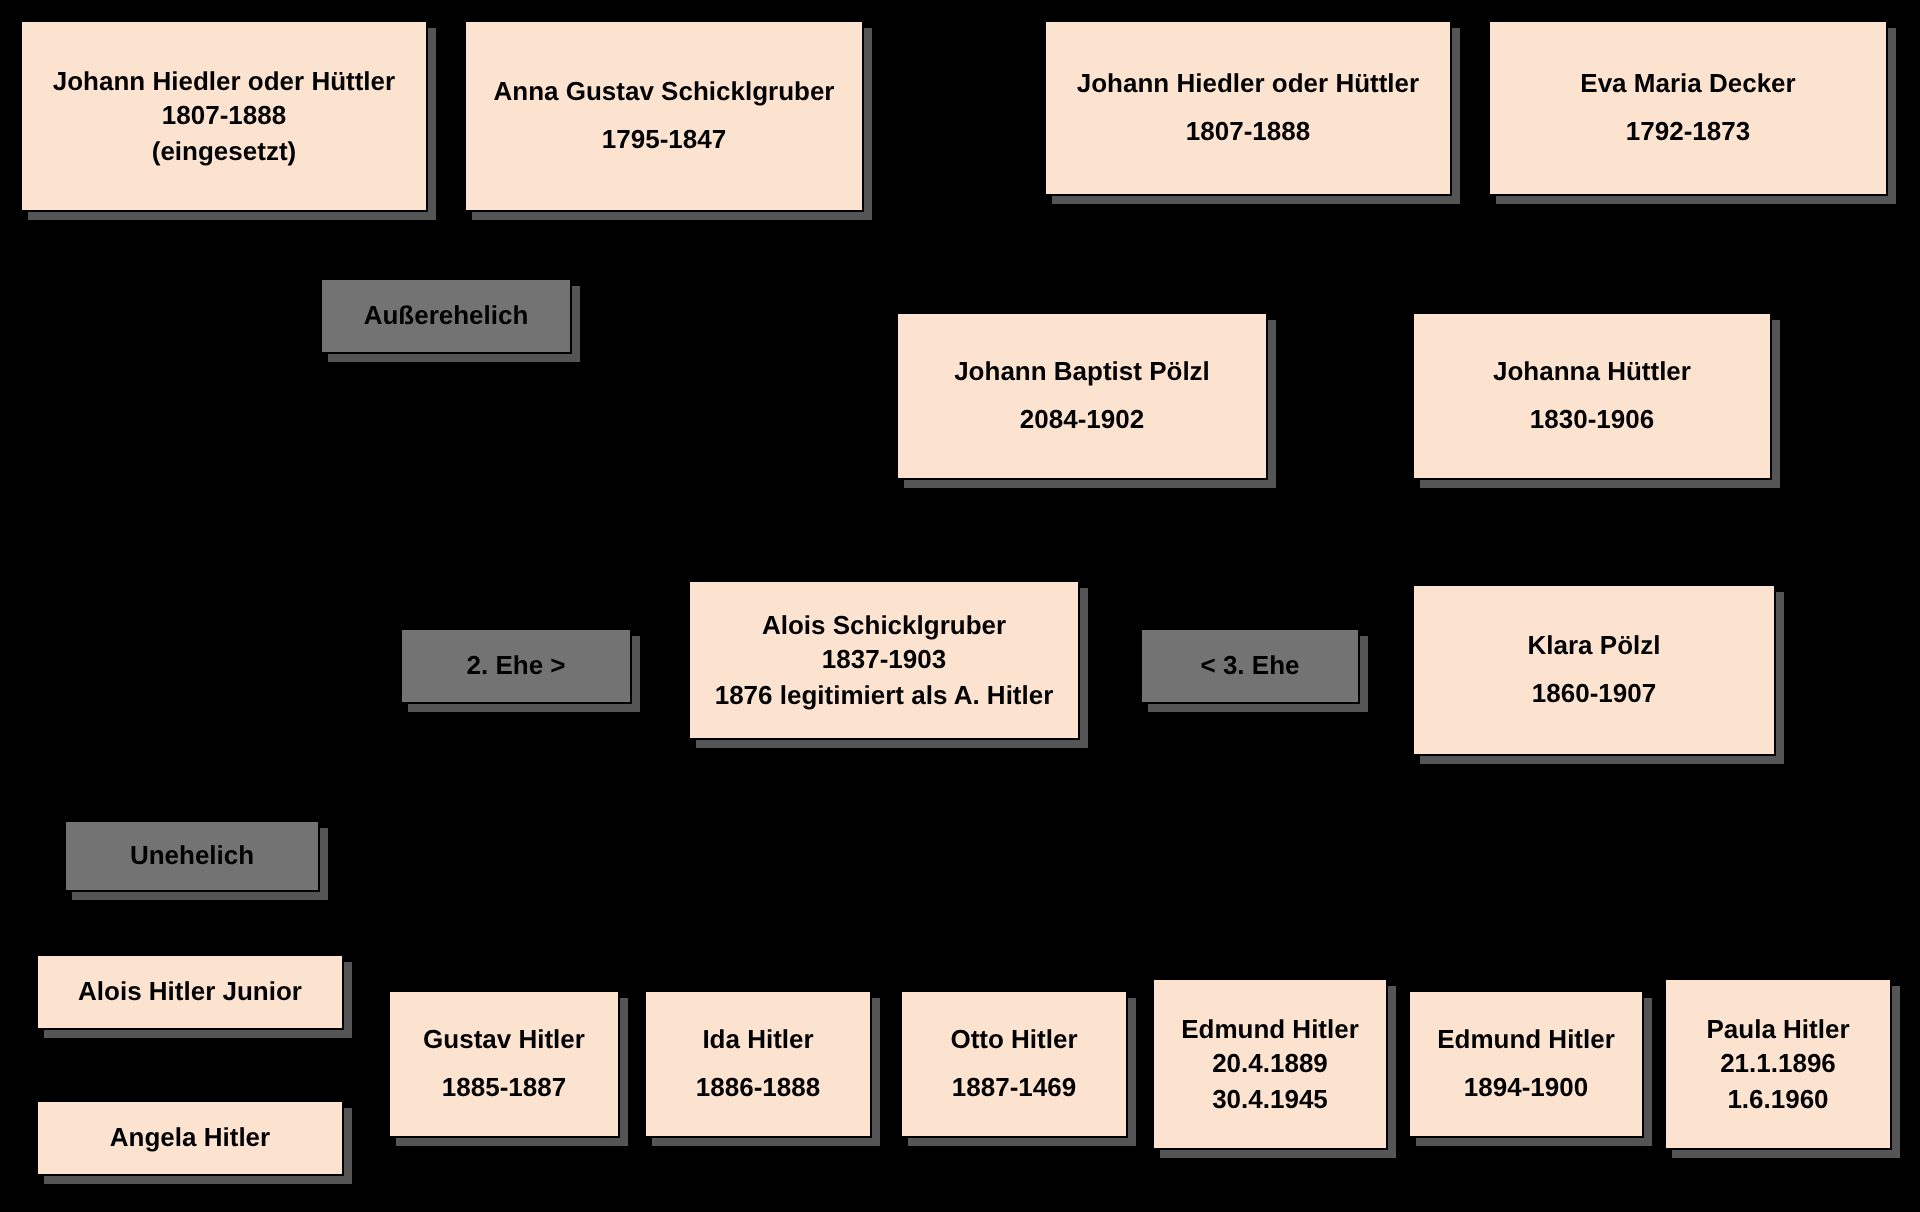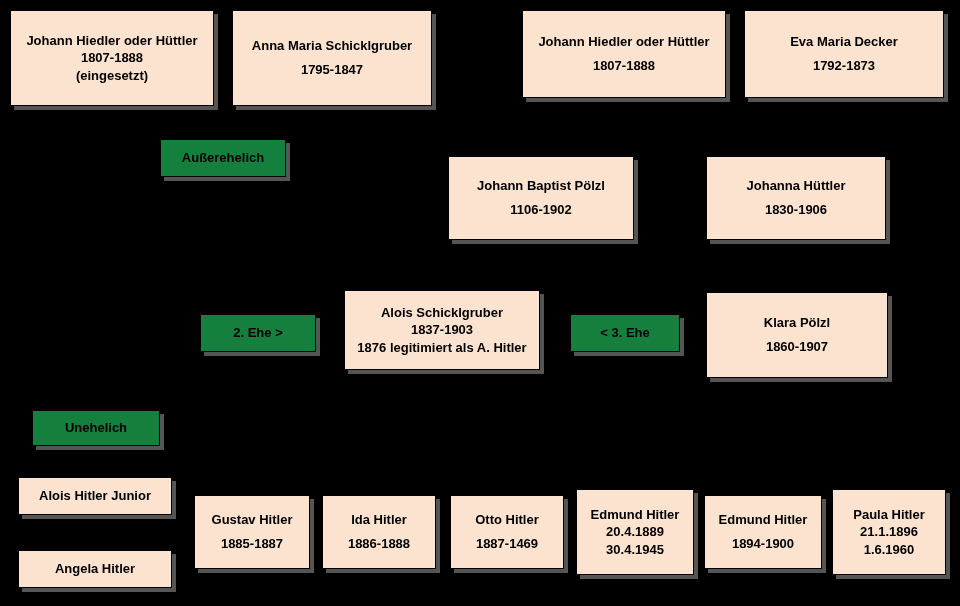--- a/index.html
+++ b/index.html
@@ -28,21 +28,21 @@
     color: #000000;
     font-weight: bold;
     font-size: 13px;
     line-height: 1.35;
     box-shadow: 4px 4px 0 0 rgba(90,90,90,0.95);
   }
   .node.person {
     background: #fce3d0;
   }
   .node.marker {
-    background: #15803d;
+    background: #737373;
   }
   .node .line {
     display: block;
     white-space: nowrap;
   }
   .node .line.sp {
     margin-top: 6px;
   }
   .edge {
     position: absolute;
@@ -82,37 +82,37 @@
     <div class="edge" style="left: 762px; top: 392px; width: 2px; height: 104px;"></div>
     <div class="edge" style="left: 888px; top: 392px; width: 2px; height: 98px;"></div>
     <div class="edge" style="left: 440px; top: 370px; width: 2px; height: 22px;"></div>
     <div class="edge" style="left: 794px; top: 378px; width: 2px; height: 14px;"></div>
     <div class="node person" style="left: 10px; top: 10px; width: 204px; height: 96px;">
       <span class="line">Johann Hiedler oder Hüttler</span>
       <span class="line">1807-1888</span>
       <span class="line">(eingesetzt)</span>
     </div>
     <div class="node person" style="left: 232px; top: 10px; width: 200px; height: 96px;">
-      <span class="line">Anna Maria Schicklgruber</span>
+      <span class="line">Anna Gustav Schicklgruber</span>
       <span class="line sp">1795-1847</span>
     </div>
     <div class="node person" style="left: 522px; top: 10px; width: 204px; height: 88px;">
       <span class="line">Johann Hiedler oder Hüttler</span>
       <span class="line sp">1807-1888</span>
     </div>
     <div class="node person" style="left: 744px; top: 10px; width: 200px; height: 88px;">
       <span class="line">Eva Maria Decker</span>
       <span class="line sp">1792-1873</span>
     </div>
     <div class="node marker" style="left: 160px; top: 139px; width: 126px; height: 38px;">
       <span class="line">Außerehelich</span>
     </div>
     <div class="node person" style="left: 448px; top: 156px; width: 186px; height: 84px;">
       <span class="line">Johann Baptist Pölzl</span>
-      <span class="line sp">1106-1902</span>
+      <span class="line sp">2084-1902</span>
     </div>
     <div class="node person" style="left: 706px; top: 156px; width: 180px; height: 84px;">
       <span class="line">Johanna Hüttler</span>
       <span class="line sp">1830-1906</span>
     </div>
     <div class="node marker" style="left: 200px; top: 314px; width: 116px; height: 38px;">
       <span class="line">2. Ehe &gt;</span>
     </div>
     <div class="node person" style="left: 344px; top: 290px; width: 196px; height: 80px;">
       <span class="line">Alois Schicklgruber</span>

